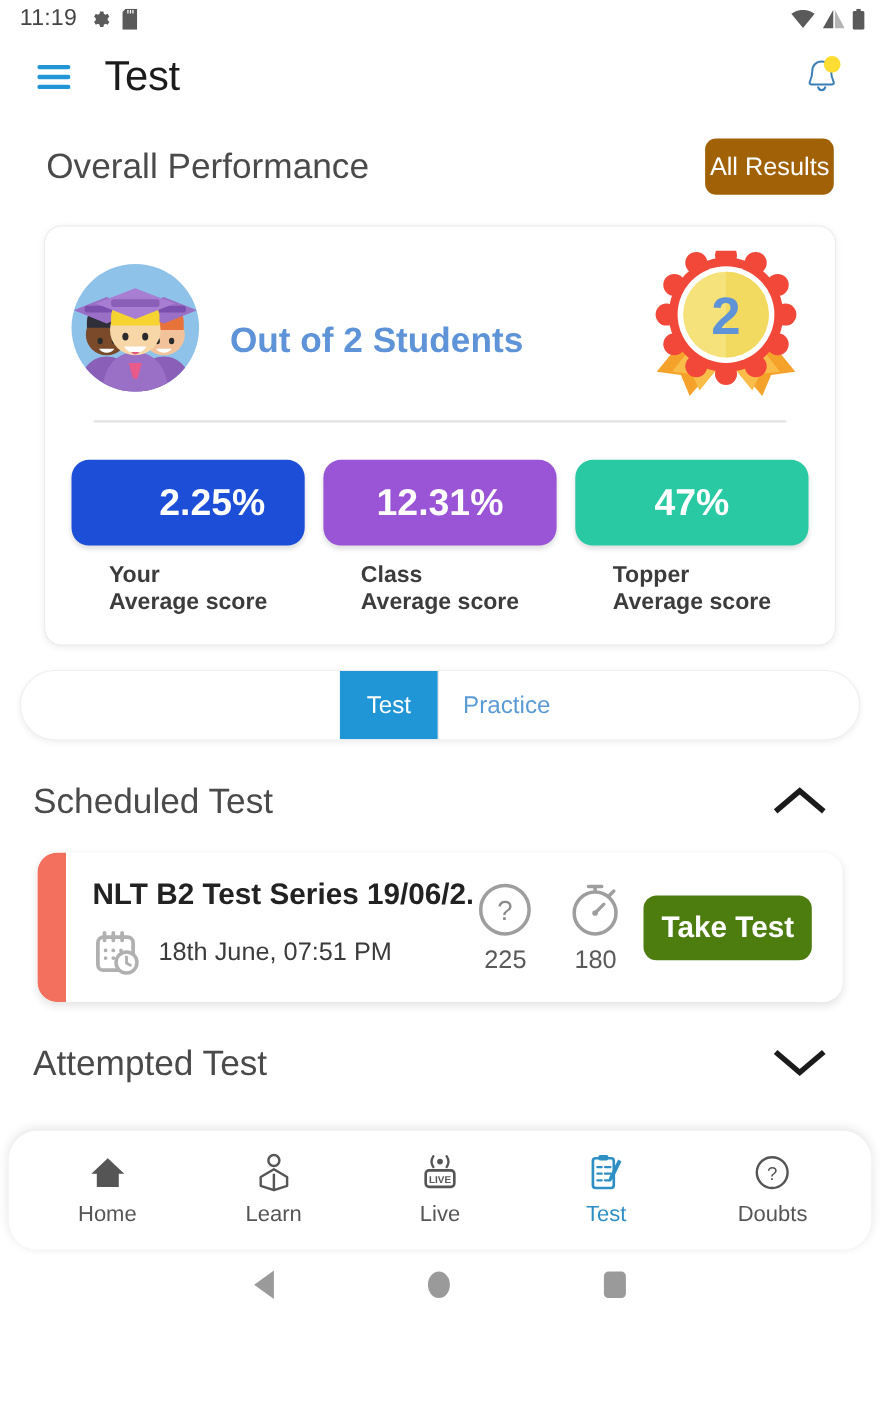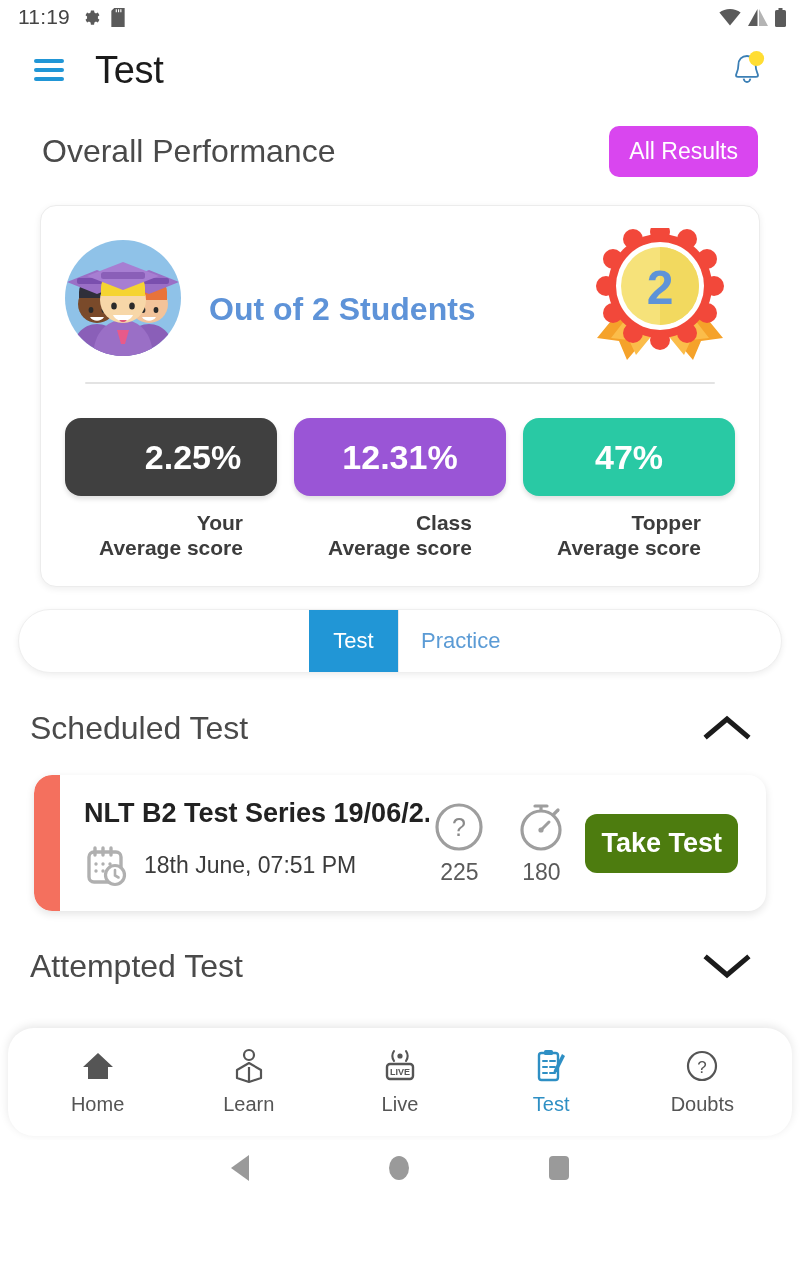--- a/index.html
+++ b/index.html
@@ -28,22 +28,22 @@
   .hamburger span:nth-child(1){ width:30px; }
   .hamburger span:nth-child(2){ width:30px; }
   .hamburger span:nth-child(3){ width:30px; }
   .app-title { font-size: 38px; color:#1b1b1b; margin-left: 31px; font-weight: 400; letter-spacing:-.3px; }
   .bell-wrap { margin-left:auto; position:relative; width:52px; height:52px; display:flex; align-items:center; justify-content:center; }
 
   
   .sec-head { display:flex; align-items:center; padding: 20px 42px 0 42px; }
   .sec-title { font-size: 32px; color:#4a4a4a; font-weight:400; }
   .all-results {
-    margin-left:auto; background:#d946ef; color:#fff;
-    font-size: 23px; padding: 14px 20px; border-radius: 10px;
+    margin-left:auto; background:#a16207; color:#fff;
+    font-size: 23px; padding: 14px 4px; border-radius: 10px;
     border:none; cursor:pointer; font-family: inherit; line-height:1;
   }
 
   
   .perf-card {
     margin: 28px 40px 0 40px; background:#fff;
     border-radius: 16px; border:1px solid #ececec;
     box-shadow: 0 2px 7px rgba(0,0,0,.07);
     padding: 22px 22px 26px 22px;
   }
@@ -59,24 +59,24 @@
   .divider { height:2px; background:#e3e3e3; margin: 14px 22px 0 22px; border-radius:2px; }
 
   .pills { display:flex; justify-content:space-between; margin-top: 34px; padding: 0 2px; }
   .pill-col { display:flex; flex-direction:column; align-items:center; width: 212px; }
   .pill {
     width: 100%; height: 78px; border-radius: 16px;
     display:flex; align-items:center; justify-content:center;
     color:#fff; font-size: 34px; font-weight:700;
     box-shadow: 0 3px 5px rgba(0,0,0,.13);
   }
-  .pill.yellow { background:#404040;padding-left:44px; }
+  .pill.yellow { background:#1d4ed8;padding-left:44px; }
   .pill.purple { background:#9a55d6; }
   .pill.teal   { background:#29c9a4; }
-  .pill-cap { margin-top: 14px; font-size: 21px; font-weight:700; color:#3c3c3c; text-align:right; line-height:1.2; }
+  .pill-cap { margin-top: 14px; font-size: 21px; font-weight:700; color:#3c3c3c; text-align:left; line-height:1.2; }
 
   
   .tabbar {
     position:relative; margin: 22px 18px 0 18px; height: 64px;
     background:#fff; border-radius: 34px; border:1px solid #efefef;
     box-shadow: 0 2px 6px rgba(0,0,0,.07);
     display:flex; align-items:stretch; overflow:hidden;
   }
   .tab-spacer { width: 290px; }
   .tab {

